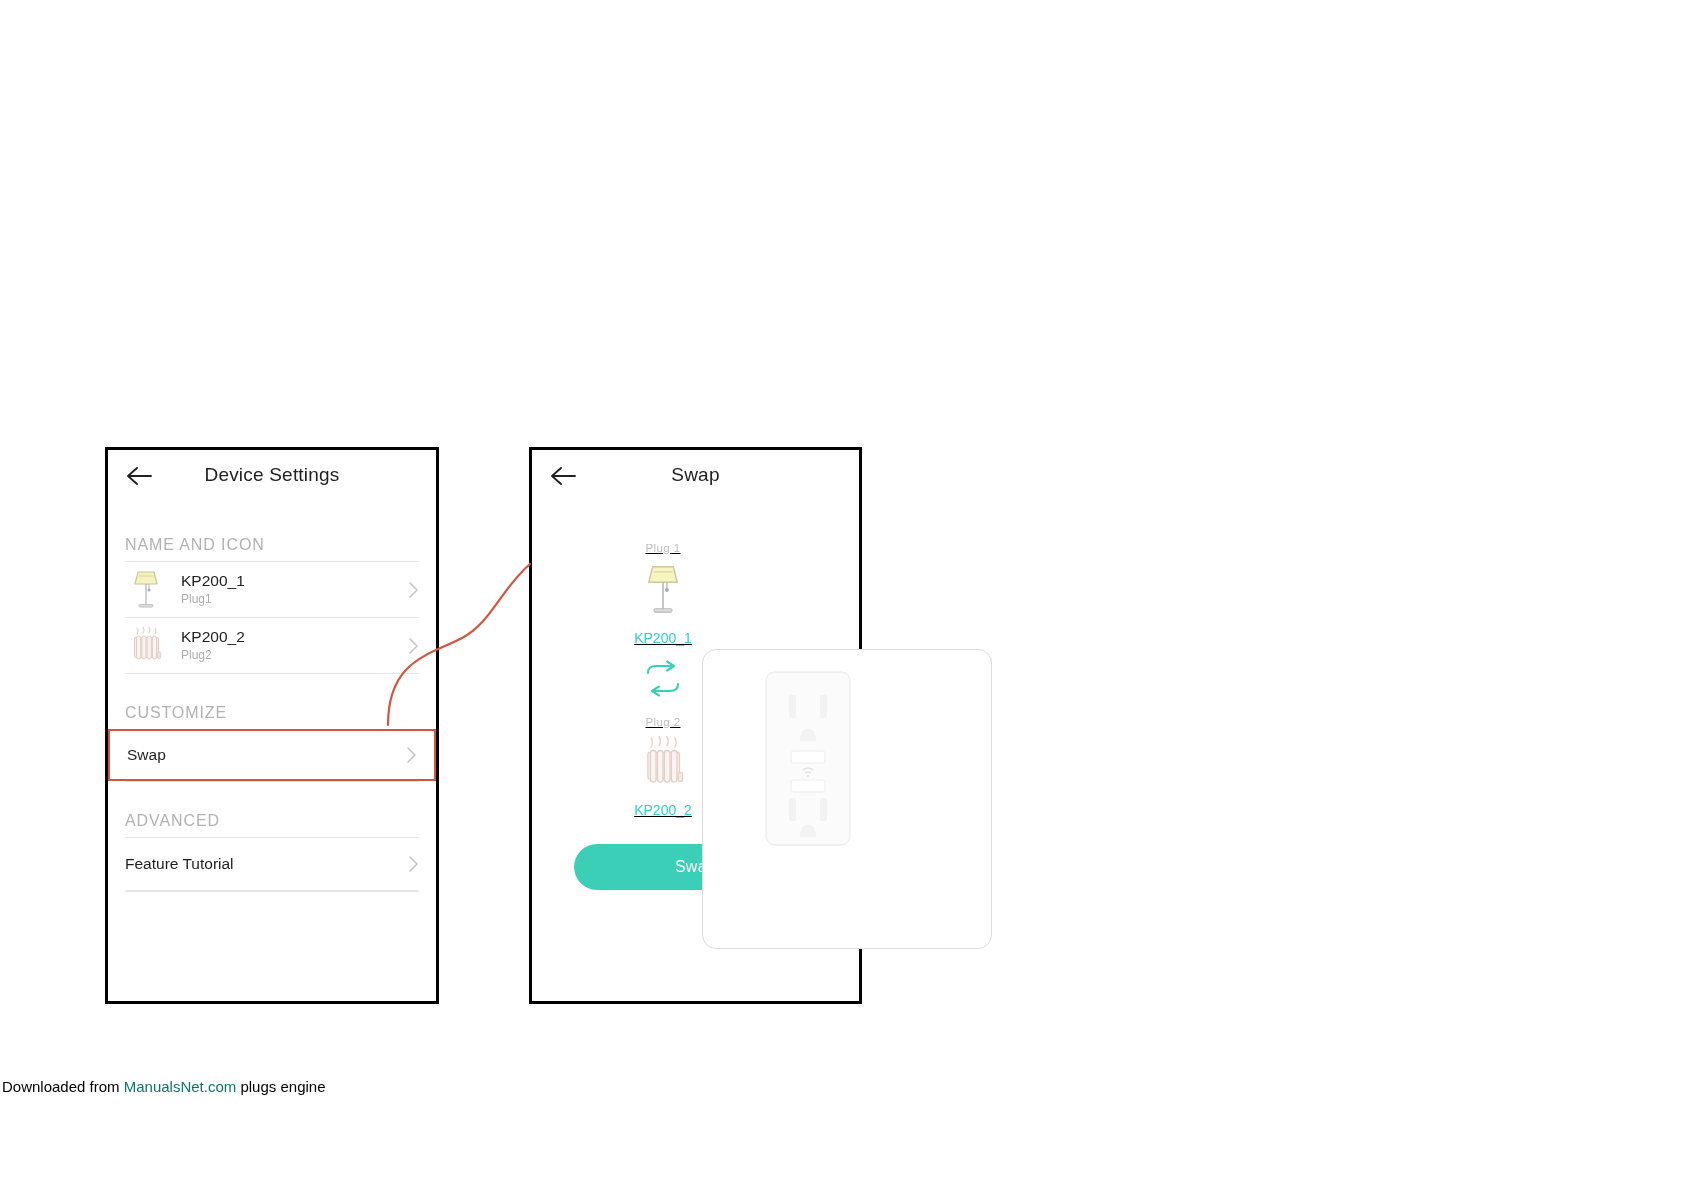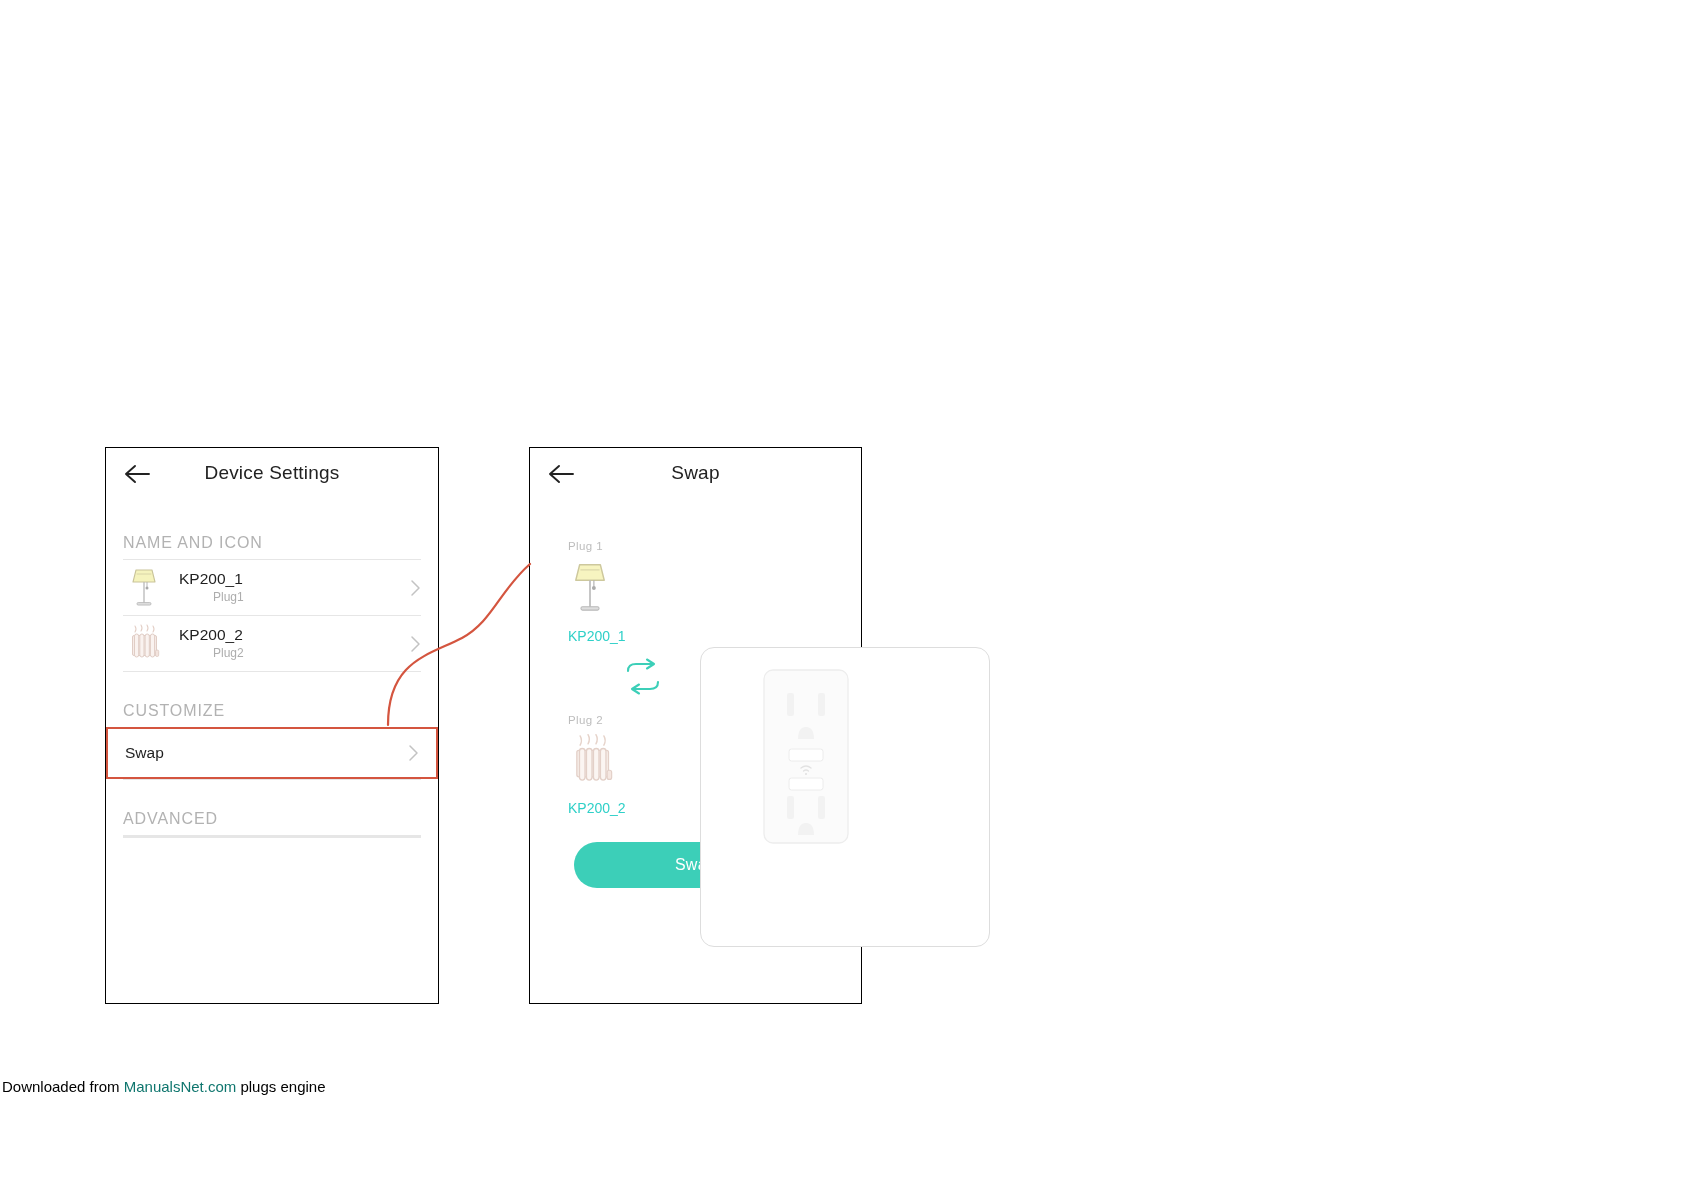--- a/index.html
+++ b/index.html
@@ -15,21 +15,21 @@
     position: relative;
     width: 1684px;
     height: 1191px;
     background: #ffffff;
   }
 
   
   .phone {
     position: absolute;
     background: #ffffff;
-    border: 1px solid #000000;
+    border: 3px solid #000000;
     box-sizing: border-box;
   }
   #phone-left  { left: 105px; top: 447px; width: 334px; height: 557px; }
   #phone-right { left: 529px; top: 447px; width: 333px; height: 557px; }
 
   
   .screen-header {
     position: relative;
     height: 56px;
   }
@@ -84,21 +84,20 @@
   .row-title {
     font-size: 15.5px;
     color: #1f1f1f;
     line-height: 19px;
   }
   .row-sub {
     font-size: 12px;
     color: #adadad;
     line-height: 17px;
     margin-top: 1px;
-    margin-left: 34px;
   }
   .row-label {
     font-size: 15.5px;
     color: #1f1f1f;
   }
   .chev {
     flex: none;
     width: 11px;
     height: 18px;
     margin-left: 8px;
@@ -140,24 +139,25 @@
     font-size: 14.5px;
     line-height: 24px;
     color: #333333;
   }
   .swap-body {
     position: relative;
     height: 330px;
   }
   .plug-col {
     position: absolute;
-    left: 38px;
+    left: 56px;
     top: 36px;
     width: 150px;
-    text-align: left;
+    text-align: center;
+    text-decoration: underline;
   }
   .plug-caption {
     font-size: 11.5px;
     color: #bdbdbd;
     letter-spacing: .4px;
     margin-bottom: 6px;
   }
   .plug-name {
     font-size: 14px;
     color: #2fd0c8;
@@ -314,20 +314,29 @@
       </span>
     </div>
 
 
     <div class="sep"></div>
     <div class="spacer-28"></div>
 
     <div class="group-label">ADVANCED</div>
     <div class="sep"></div>
 
+    <div class="row row-simple">
+      <span class="row-label">Feature Tutorial</span>
+      <span style="flex:1 1 auto"></span>
+      <span class="chev">
+        <svg width="11" height="18" viewBox="0 0 11 18">
+            <path d="M2 2 L9 9 L2 16" fill="none" stroke="#c3c3c3" stroke-width="1.5" stroke-linecap="round" stroke-linejoin="round"></path>
+          </svg>
+      </span>
+    </div>
 
     <div class="sep"></div>
 
 
     <div class="sep"></div>
   </div>
 
   <div id="phone-right" class="phone">
 
     <div class="screen-header">

